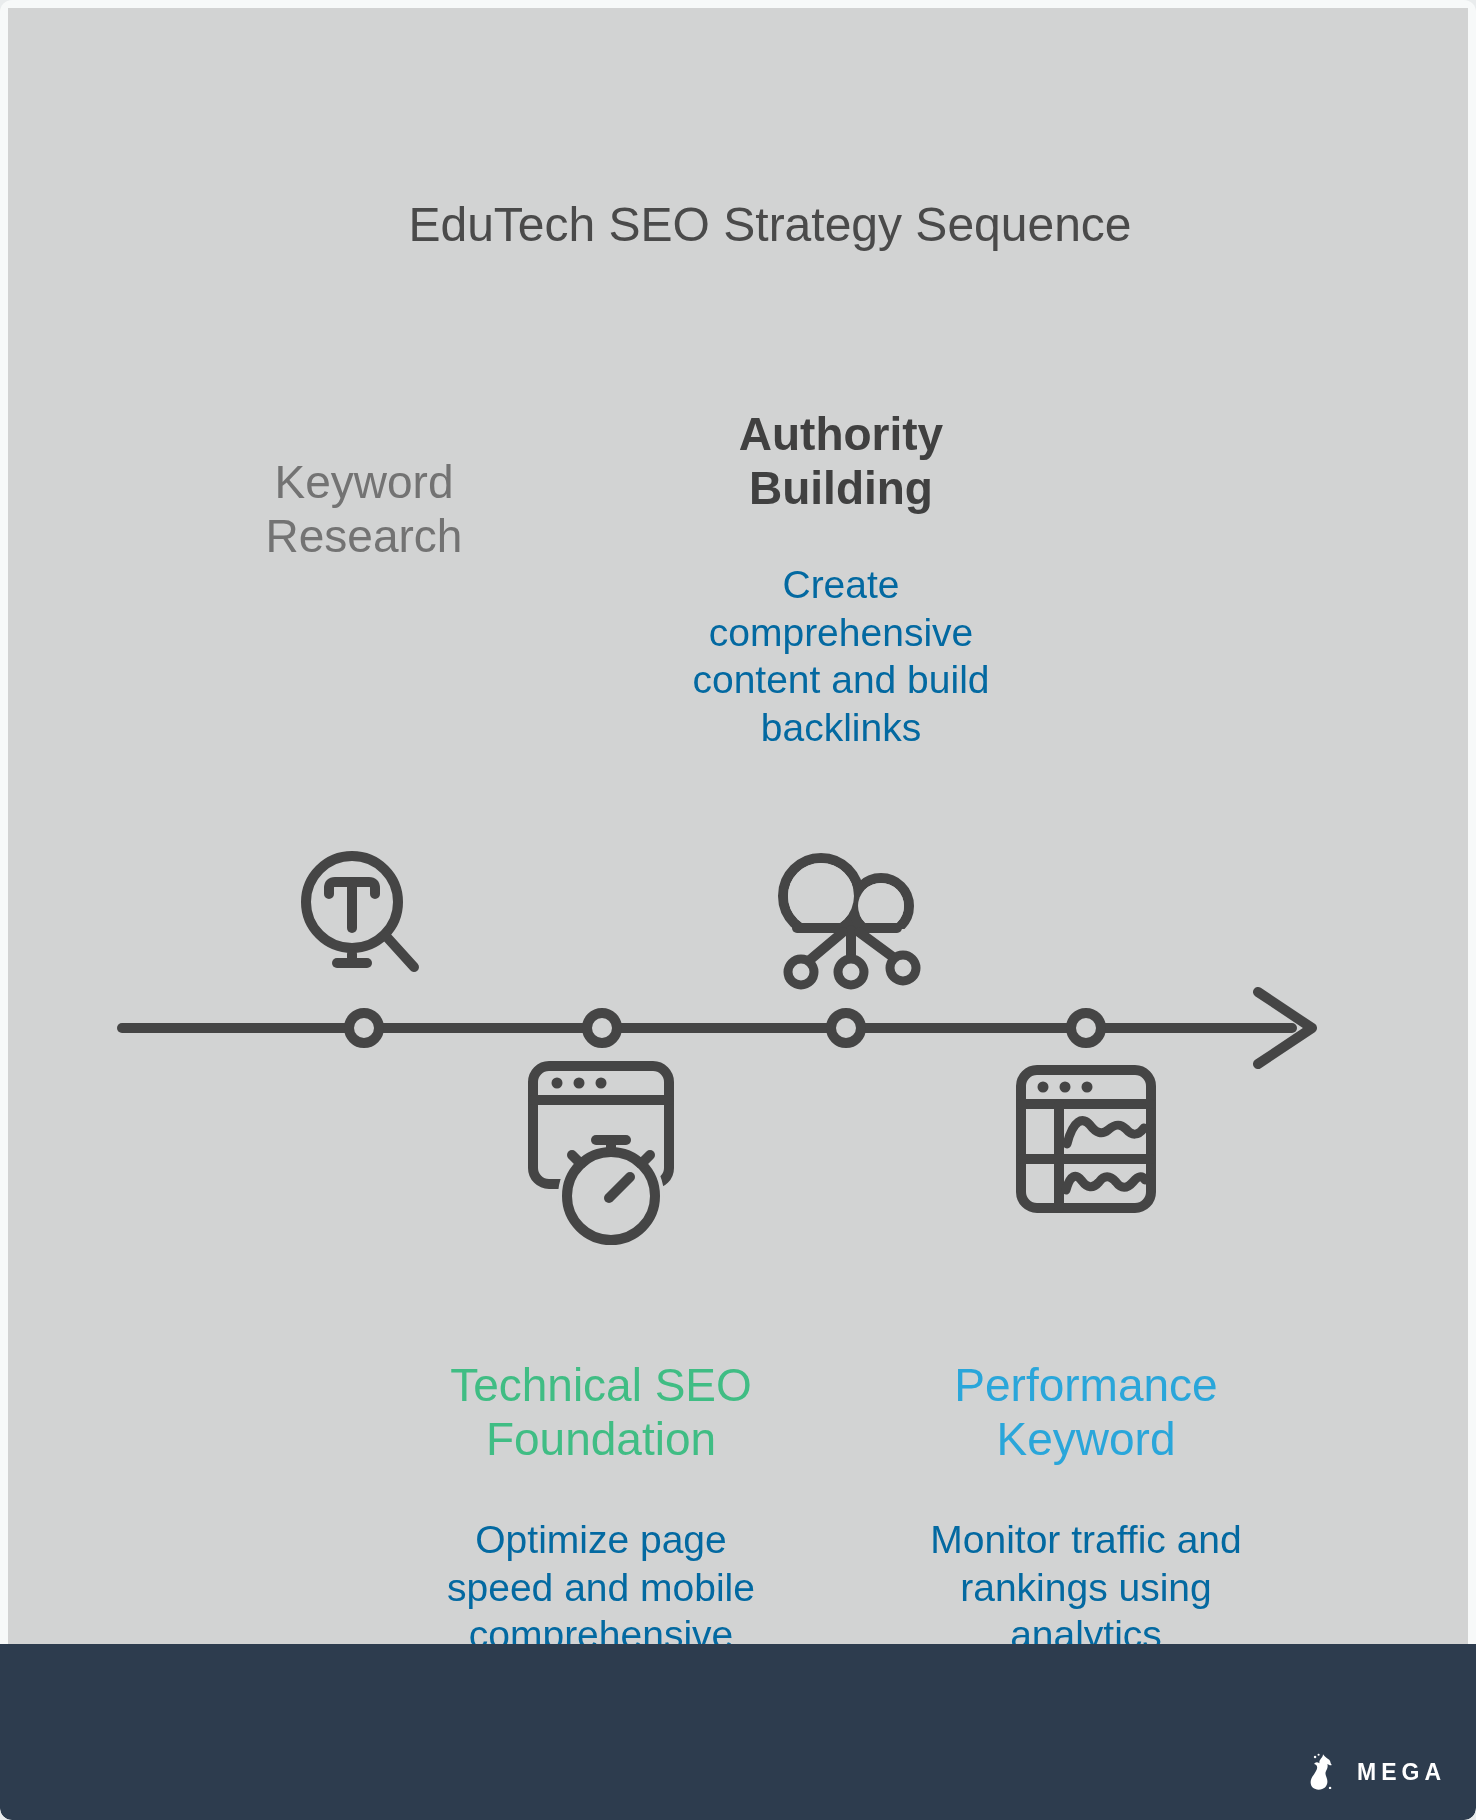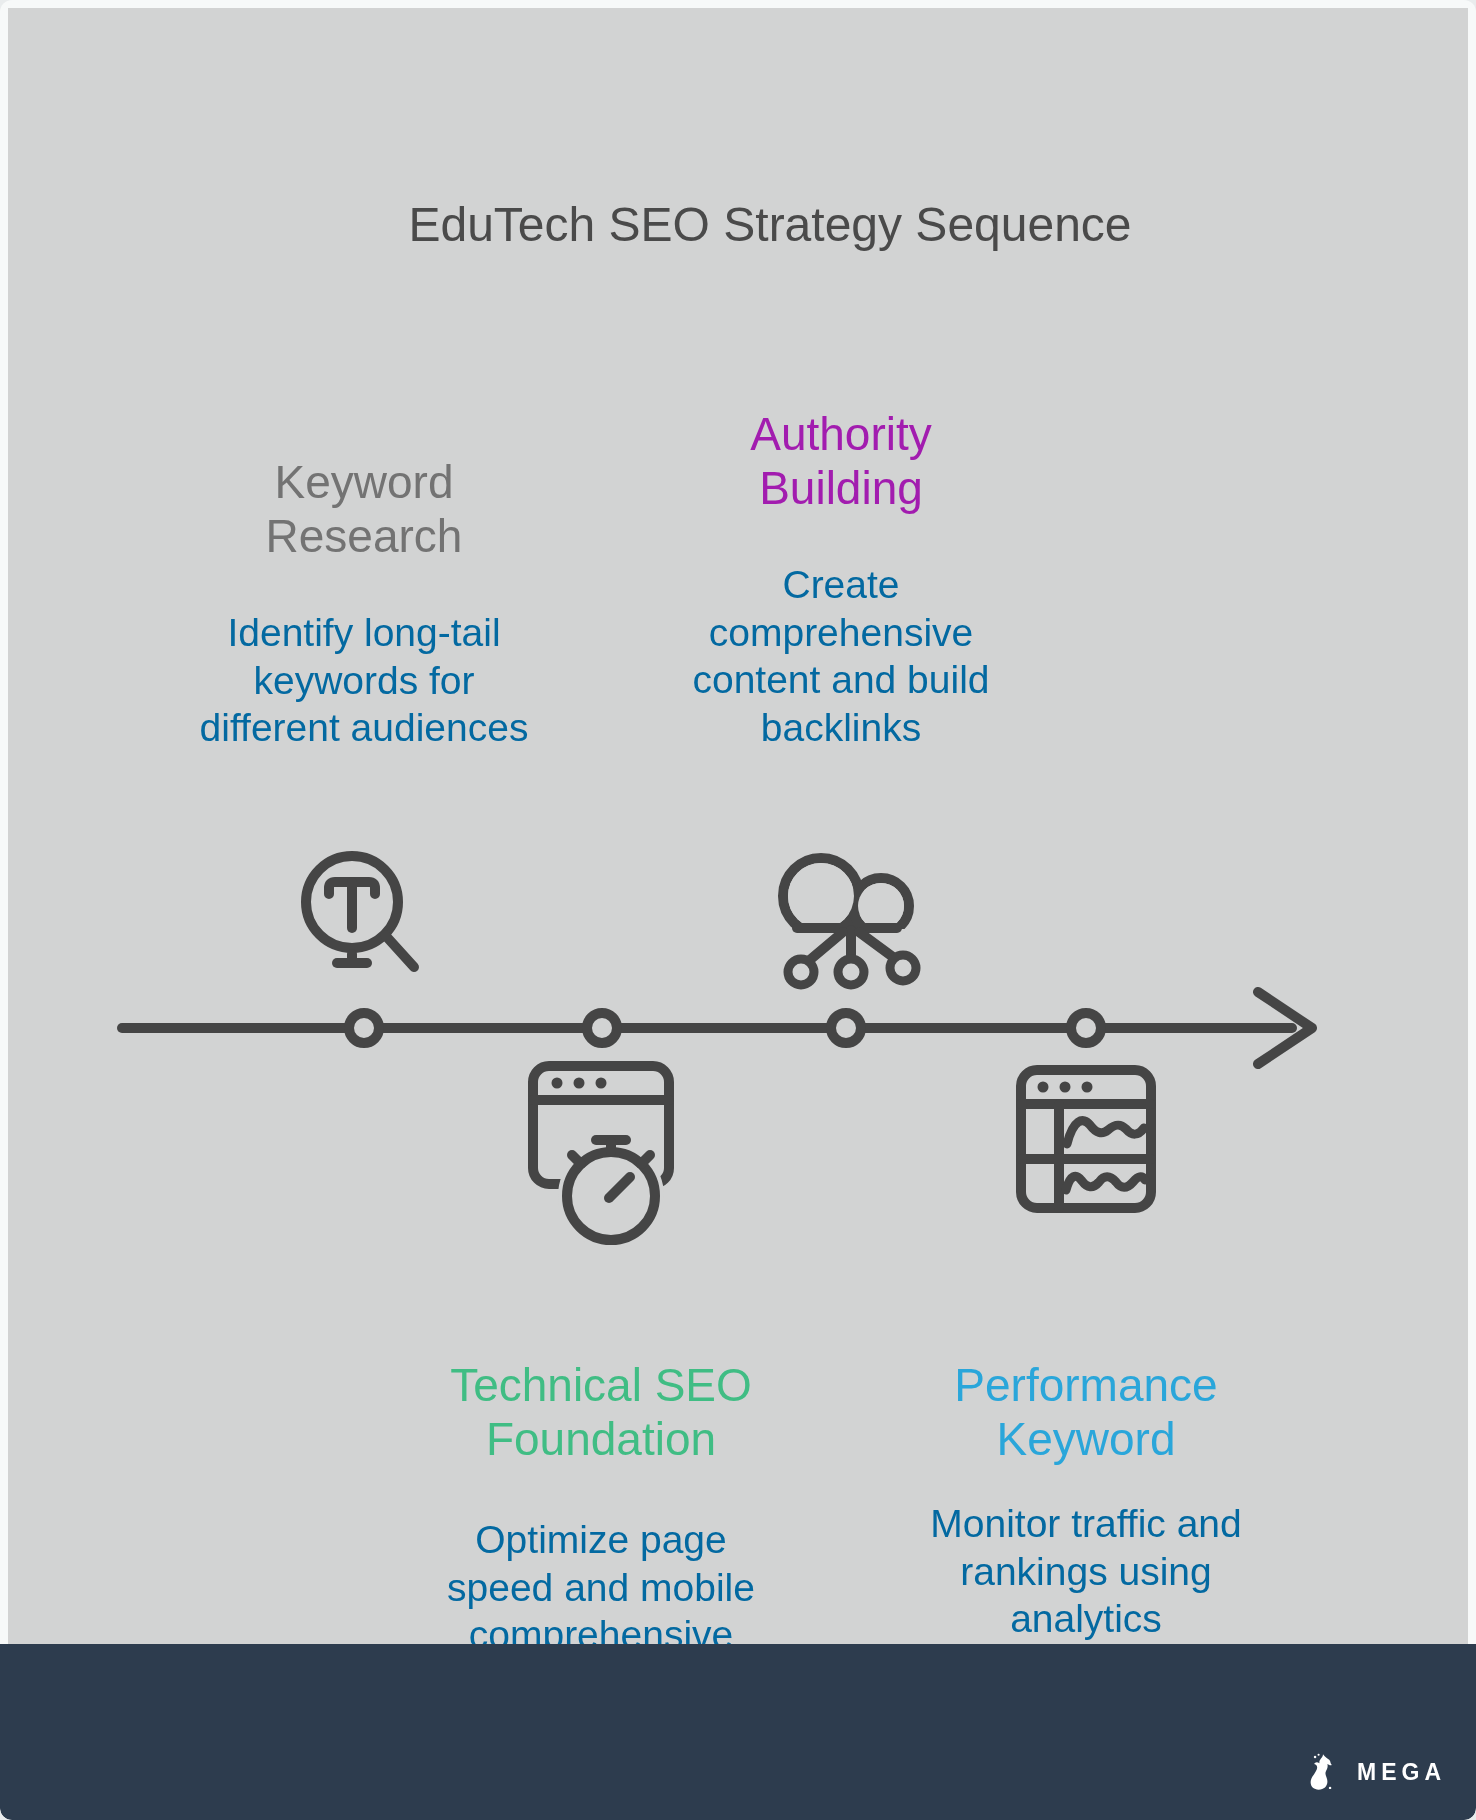--- a/index.html
+++ b/index.html
@@ -32,21 +32,21 @@
     font-size:46px;font-weight:400;line-height:1.18;
   }
   .col .desc{
     font-size:39px;color:#0369a1;line-height:1.23;margin-top:27px;
   }
   .col-keyword{left:154px;top:437px;}
   .col-authority{left:631px;top:389px;}
   .col-technical{left:391px;top:1340px;}
   .col-technical .desc{margin-top:31px;}
   .col-performance{left:876px;top:1340px;}
-  .col-performance .desc{margin-top:15px;}
+  .col-performance .desc{margin-top:31px;}
   .icon-box{position:absolute;}
   .icon-search{left:286px;top:830px;}
   .icon-cloud{left:751px;top:832px;}
   .icon-browser{left:523px;top:1056px;}
   .icon-analytics{left:1011px;top:1062px;}
   .timeline{position:absolute;left:0;top:960px;width:1476px;height:140px;}
   .footer{
     position:absolute;left:0;bottom:0;width:100%;height:176px;
     background:#2d3c4e;
     border-radius:0 0 12px 12px;
@@ -63,27 +63,24 @@
 <body>
 
 <div class="page">
   <div class="canvas"></div>
 
   <div class="title">EduTech SEO Strategy Sequence</div>
 
   <div class="col col-keyword">
     <div class="heading" style="color: #737373;">Keyword
 Research</div>
-    <div class="desc">Identify long-tail
-keywords for
-different audiences</div>
   </div>
 
   <div class="col col-authority">
-    <div class="heading" style="color: #a21caf;">Authority
+    <div class="heading" style="color: #404040; font-weight: bold;">Authority
 Building</div>
     <div class="desc">Create
 comprehensive
 content and build
 backlinks</div>
   </div>
 
   <div class="icon-box icon-search">
     <svg width="160" height="170" viewBox="0 0 160 170" fill="none" stroke="#454545" stroke-width="10" stroke-linecap="round" stroke-linejoin="round">
       <circle cx="66" cy="72" r="46"></circle>

